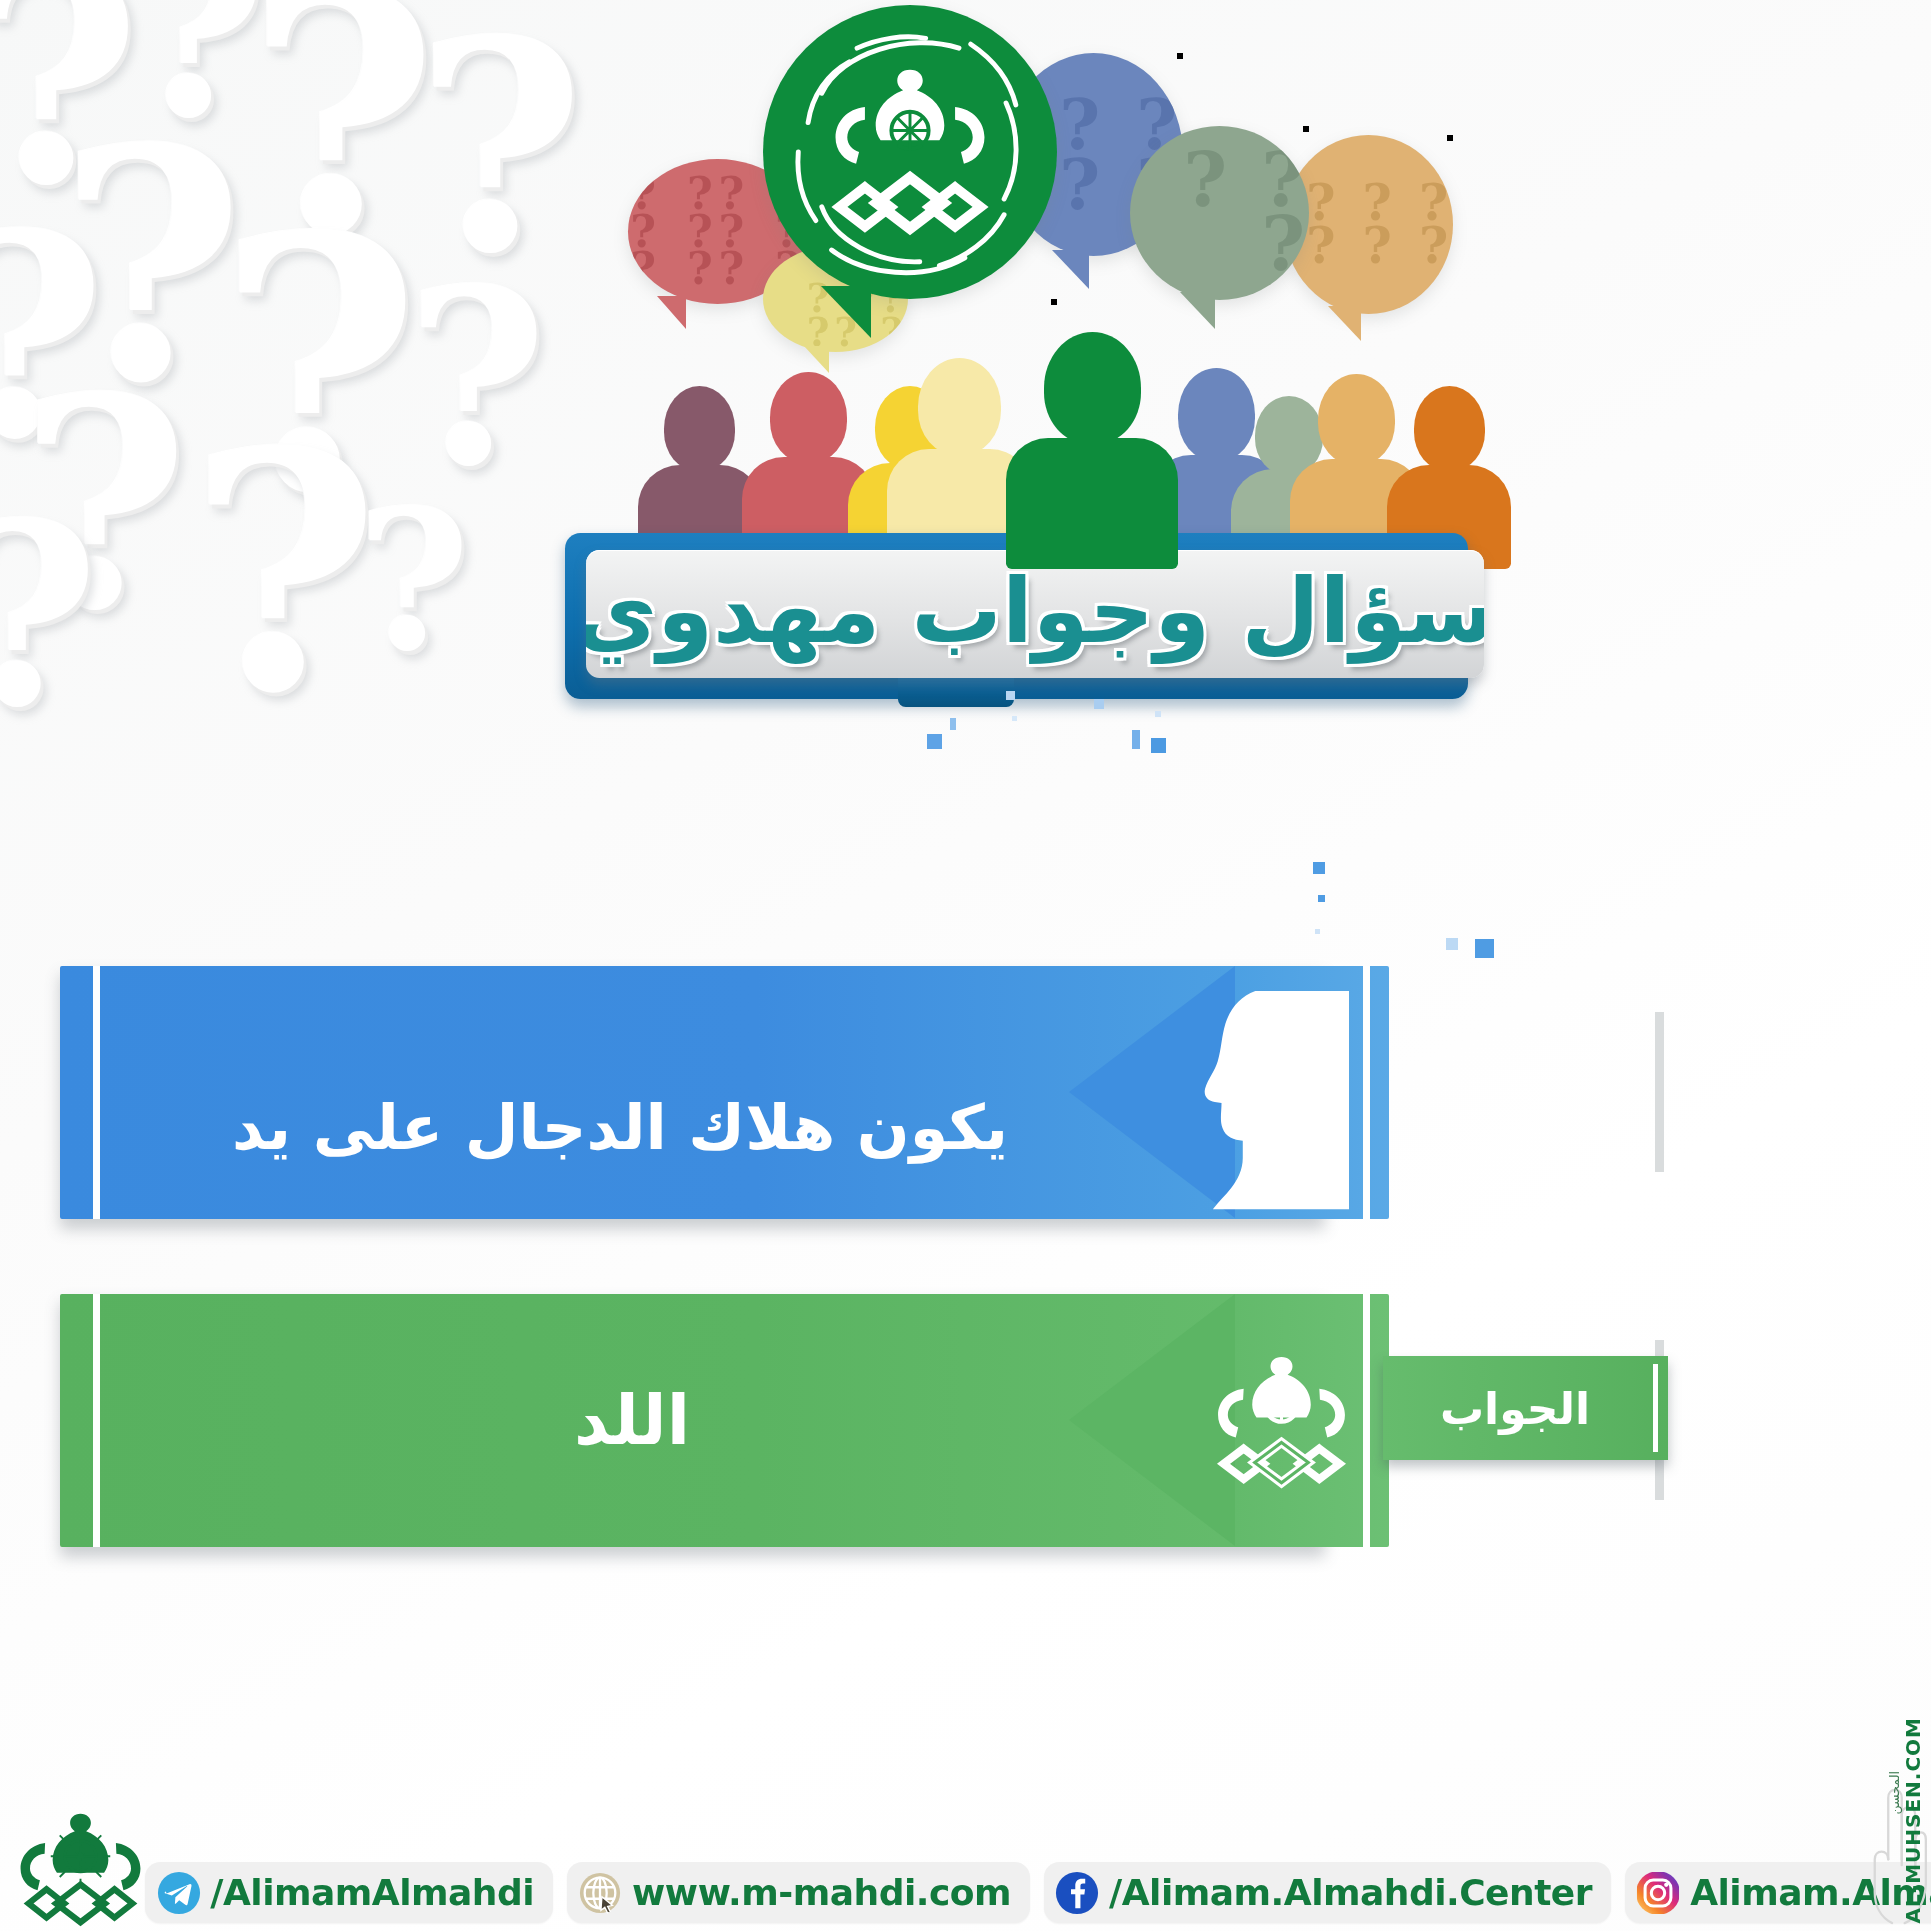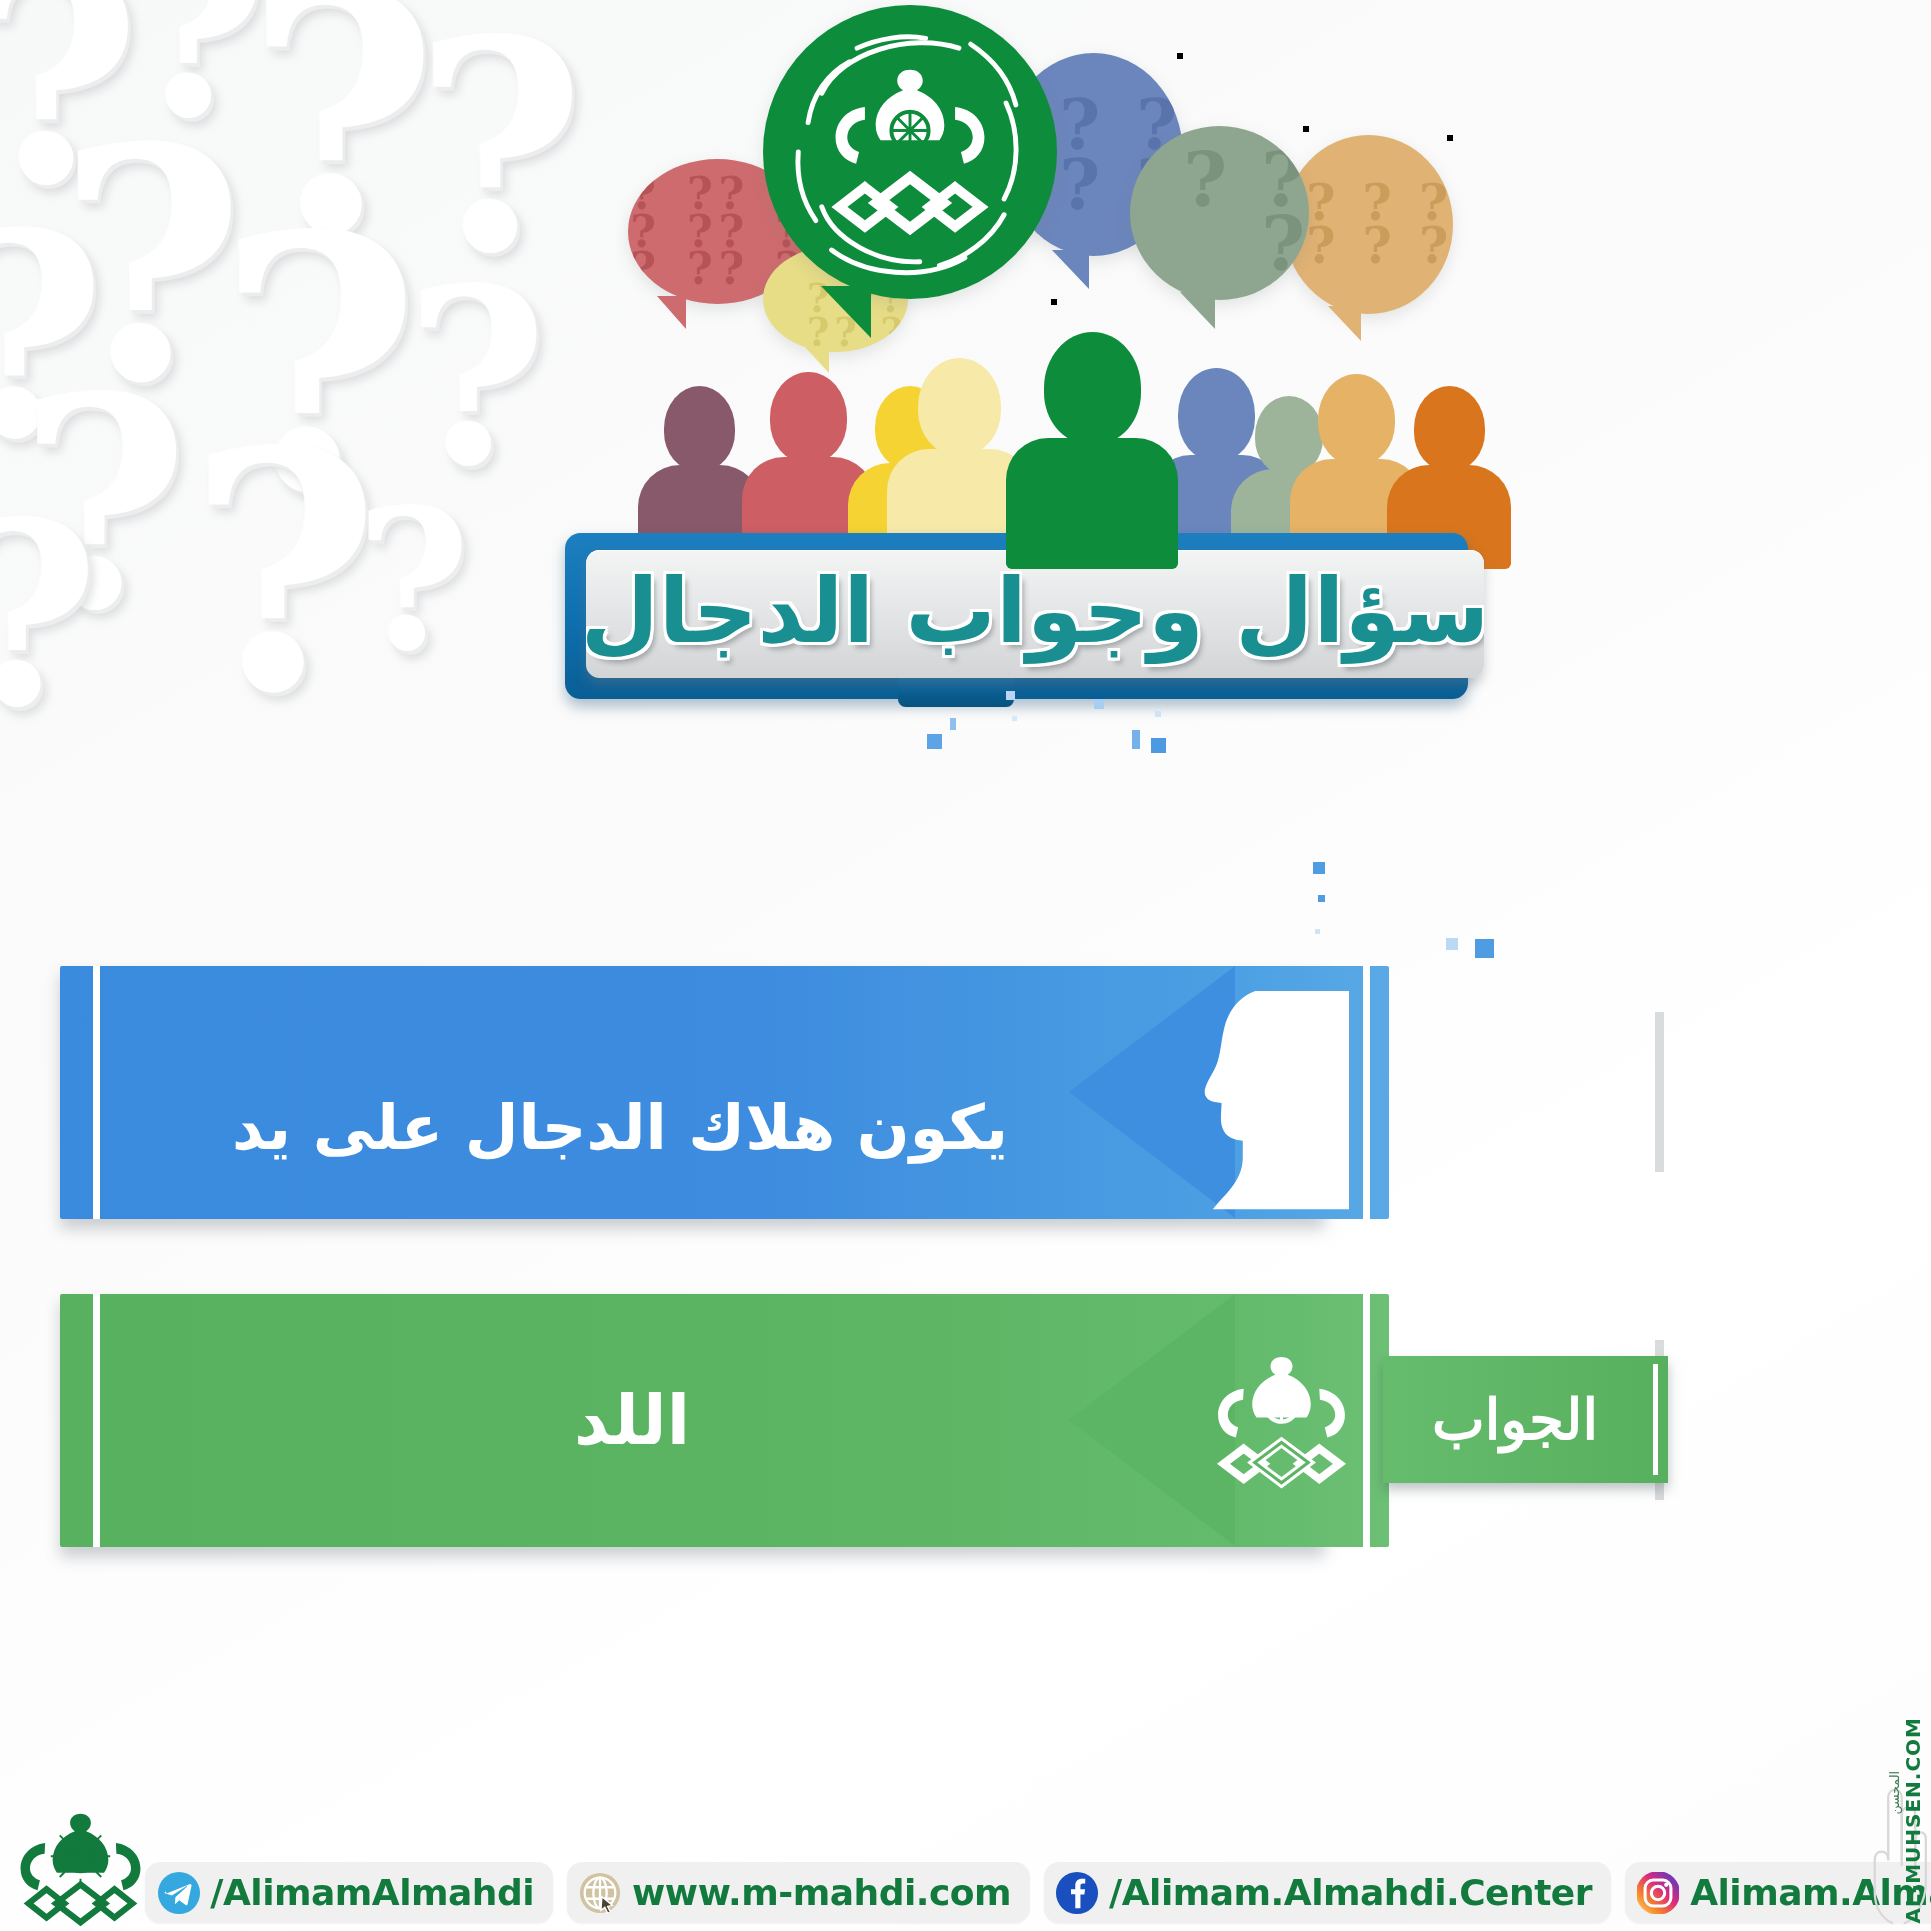--- a/index.html
+++ b/index.html
@@ -305,21 +305,21 @@
     <div class="person" style="left:759px; width:124px;">
       <div class="p-head" style="width:71px;height:85px;background:#d9761d;"></div>
       <div class="p-body" style="width:124px;height:104px;background:#d9761d;"></div>
     </div>
   </div>
 
   <div class="title-wrap">
     <div class="title-back"></div>
     <div class="title-notch"></div>
     <div class="title-plate">
-      <span class="title-text">سؤال وجواب الدجال</span>
+      <span class="title-text">سؤال وجواب مهدوي</span>
     </div>
   </div>
 
   <div>
     <span class="confetti" style="left:1151px; top:738px; width:14.5px; height:14.5px; background:#4c9ae2;"></span>
     <span class="confetti" style="left:927px;  top:734px; width:15.4px; height:15.4px; background:#5ea3e6;"></span>
     <span class="confetti" style="left:1094px; top:699px; width:9.7px; height:9.7px; background:#a9cdf0;"></span>
     <span class="confetti" style="left:1006px; top:691px; width:8.7px;  height:8.7px;  background:#b8d6f3;"></span>
     <span class="confetti" style="left:1132px; top:730px; width:7.7px;  height:19.3px; background:#74b0ea;"></span>
     <span class="confetti" style="left:1155px; top:711px; width:5.8px;  height:5.8px;  background:#cfe3f7;"></span>
@@ -386,22 +386,22 @@
         <path d="M212 196 l33 25 -33 25 -33 -25 z" fill="none" stroke="#ffffff" stroke-width="13"></path>
         <path d="M150 186 l44 33 -44 33 -44 -33 z" fill="none" stroke="#5cb564" stroke-width="5"></path>
       </g>
     </svg>
 
     <div class="band-text" style="left:128px; width:888px; font-size:68px;">
       <span>اللد</span>
     </div>
 
     <span class="tab-stem" style="left:1595px; top:46px; width:8.7px; height:160px;"></span>
-    <div class="band-tab" style="left:1323px; top:62px; width:285px; height:127px; font-size:56px;
-                background:linear-gradient(90deg,#66bc6d 0%,#57b05e 100%);font-family:Liberation Serif, serif;">
+    <div class="band-tab" style="left:1323px; top:62px; width:285px; height:104px; font-size:44px;
+                background:linear-gradient(90deg,#66bc6d 0%,#57b05e 100%);">
       <span class="tab-rule"></span>
       <span style="margin-right:21px;">الجواب</span>
     </div>
   </div>
 
   <div class="footer">
 
     <svg class="footer-logo" width="145" height="118" viewBox="0 0 300 250">
       <g fill="#127a3d">
         <path d="M150 10 c-13 0 -22 9 -22 19 0 9 5 14 10 18 -27 10 -47 33 -47 61 0 11 4 20 9 27 h100 c5 -7 9 -16 9 -27 0 -28 -20 -51 -47 -61 5 -4 10 -9 10 -18 0 -10 -9 -19 -22 -19 z"></path>

